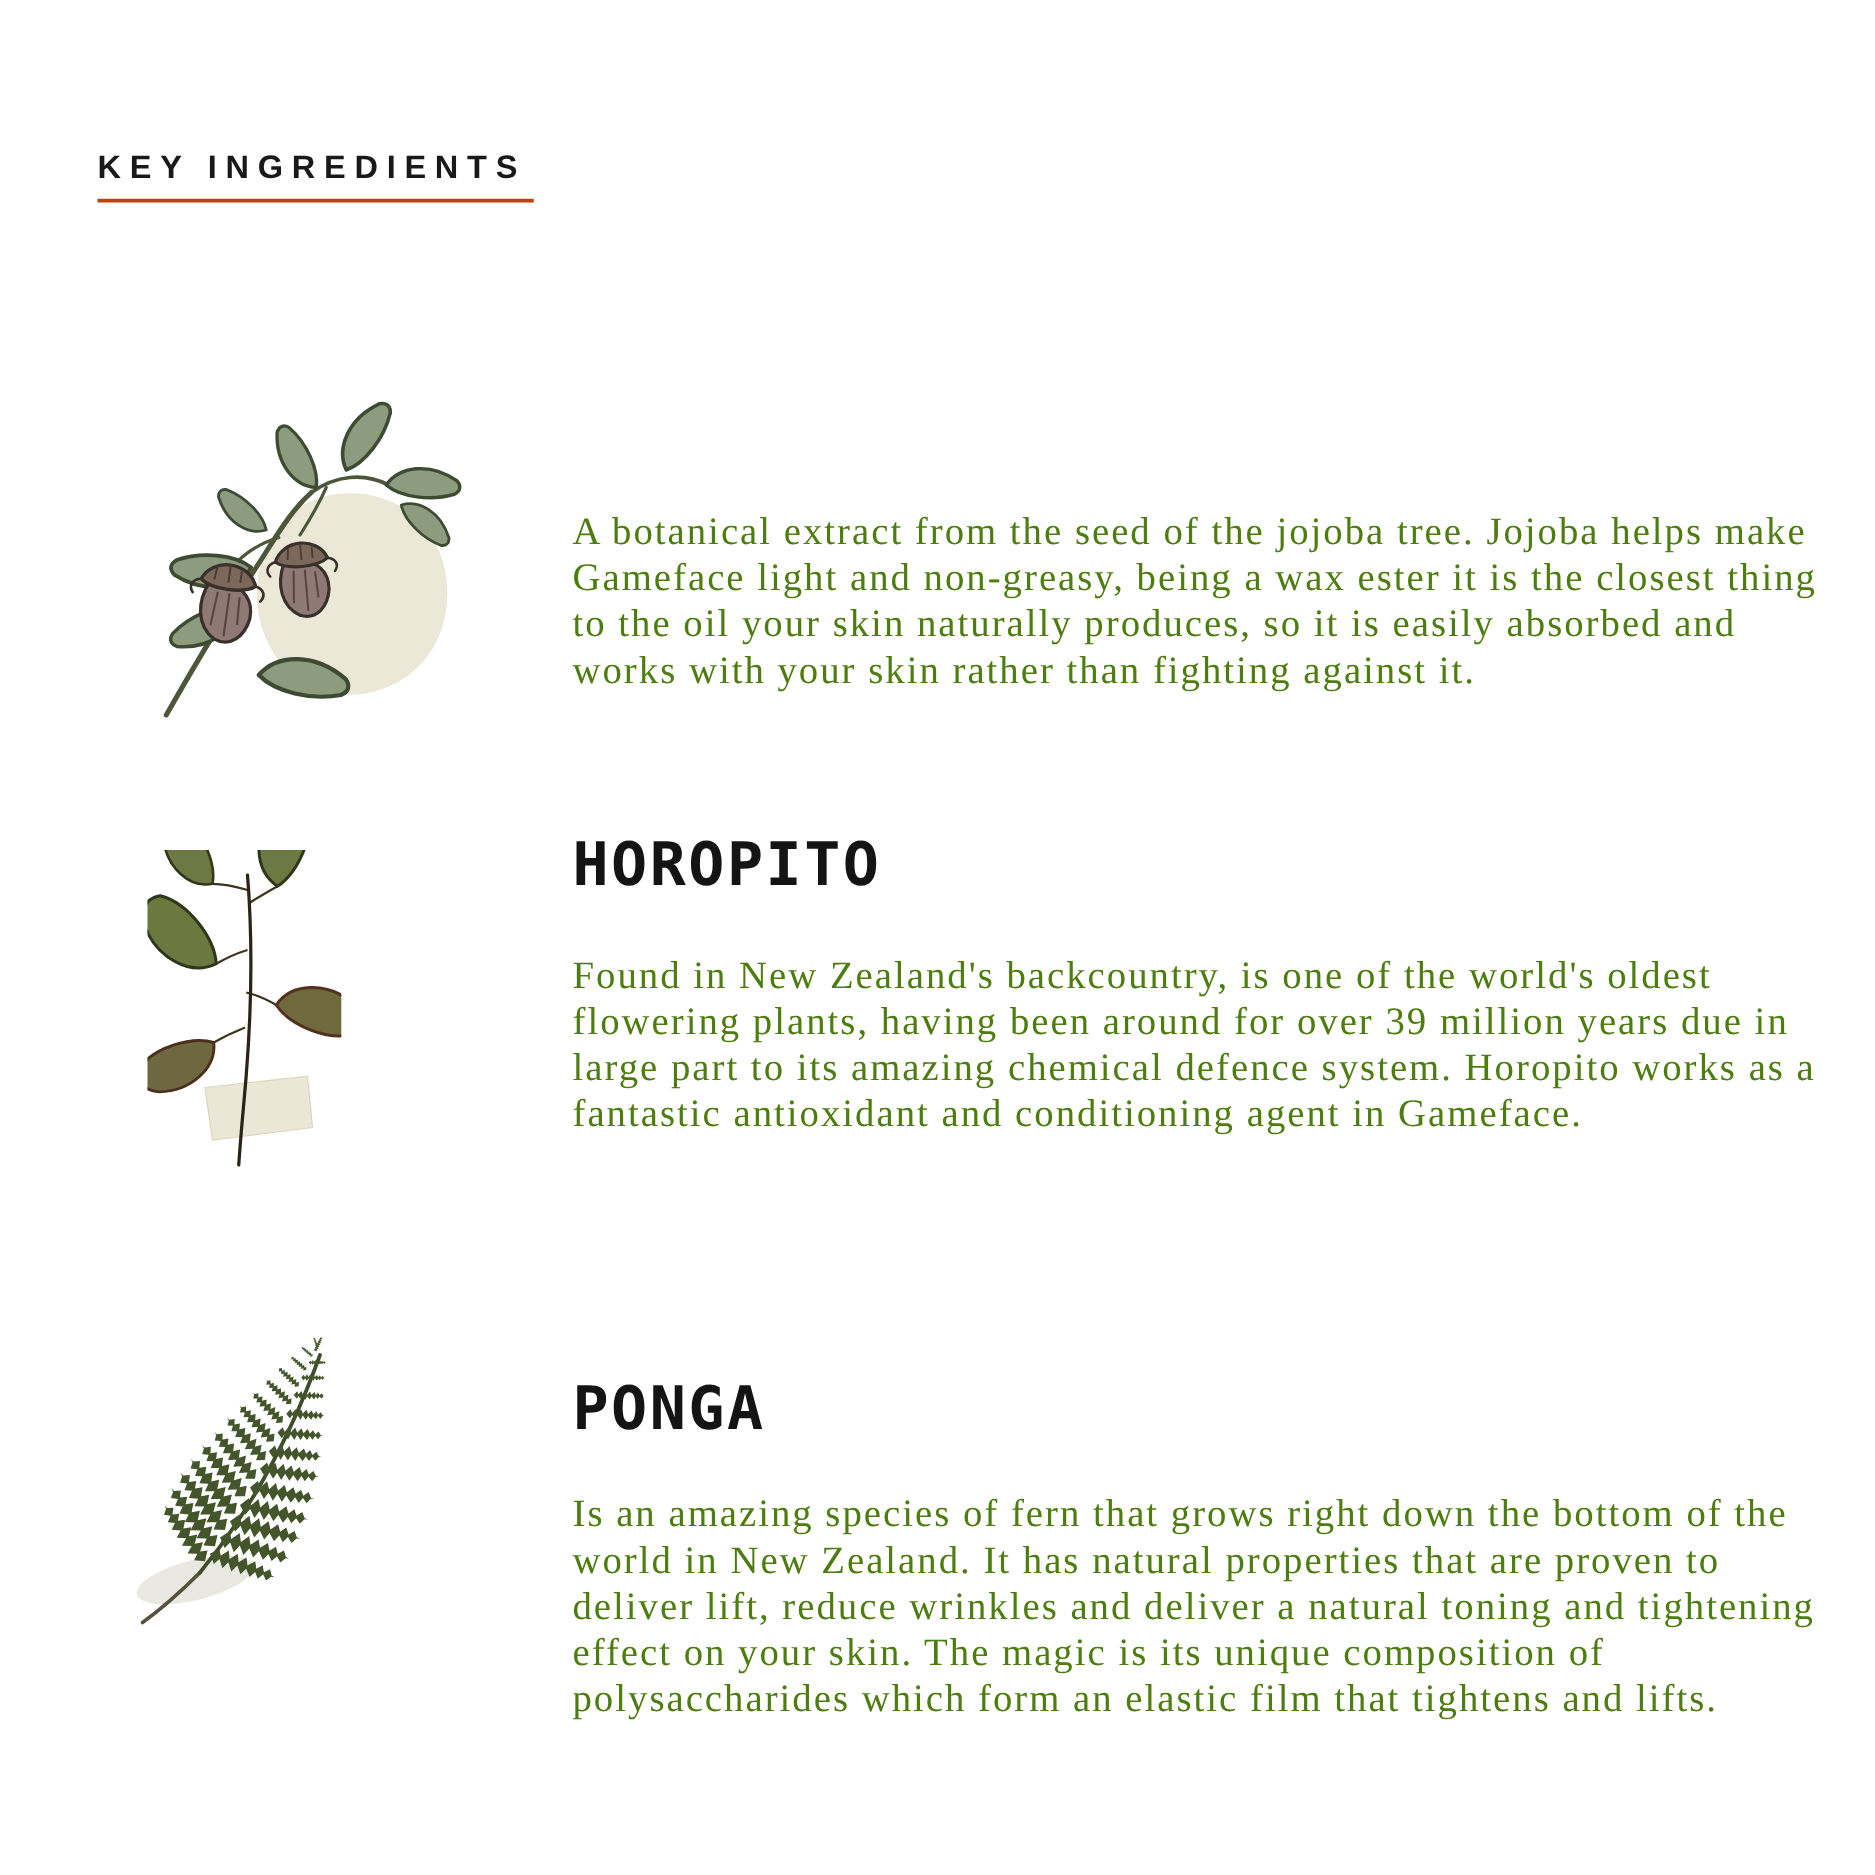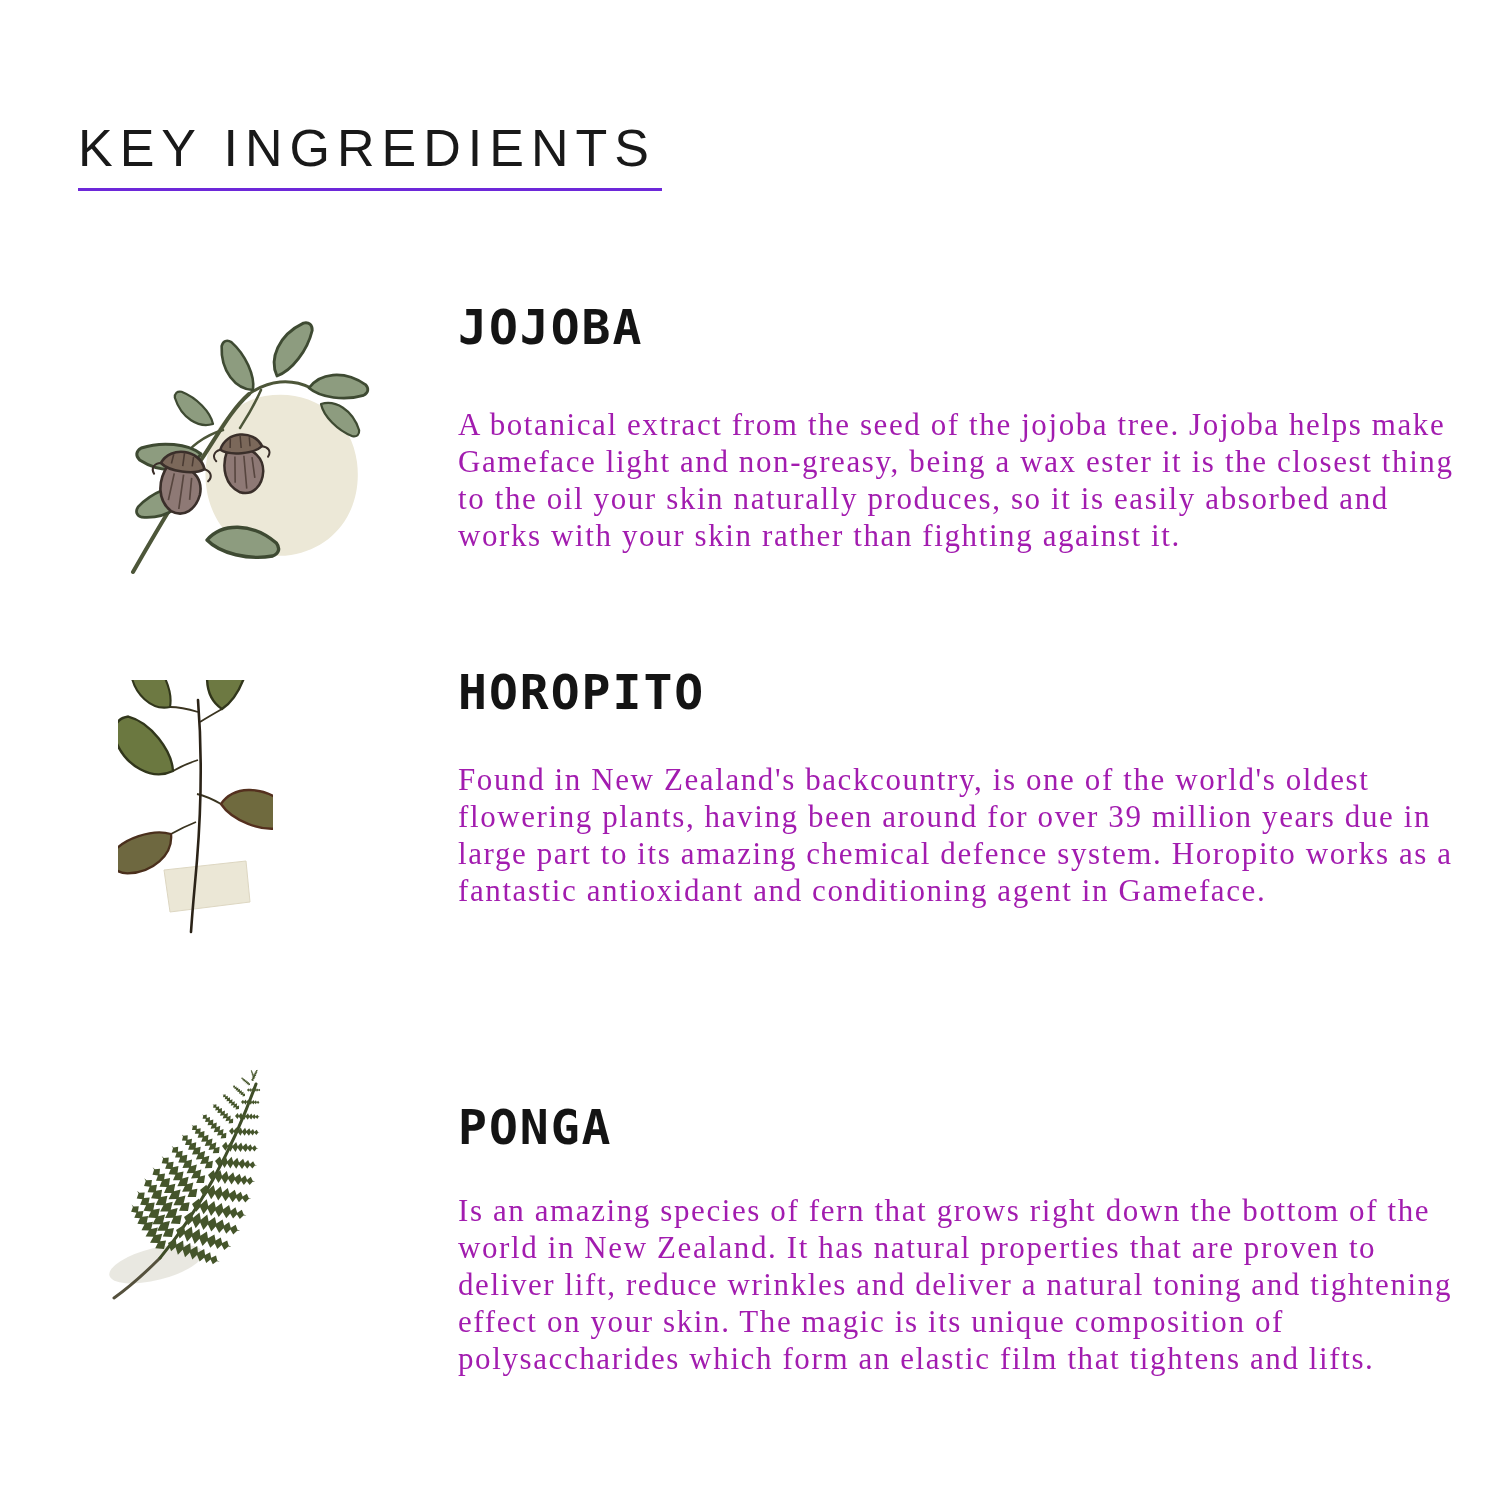--- a/index.html
+++ b/index.html
@@ -2,32 +2,32 @@
 <html><head>
 <meta charset="utf-8">
 <style>
   html,body{margin:0;padding:0;background:#ffffff;}
   .page{
     position:relative;width:1500px;height:1500px;background:#ffffff;
     font-family:"Liberation Serif",serif;overflow:hidden;
   }
   .title{
     position:absolute;left:78px;top:118px;margin:0;
-    font-family:"Liberation Sans",sans-serif;font-weight:normal;
-    font-size:52px;letter-spacing:7px;color:#191919;
-    border-bottom:3px solid #6d28d9;padding:0 6px 10px 0;display:inline-block;
+    font-family:"Liberation Sans",sans-serif;font-weight:bold;
+    font-size:26px;letter-spacing:7px;color:#191919;
+    border-bottom:3px solid #c2410c;padding:0 6px 10px 0;display:inline-block;
   }
   .ing-name{
     position:absolute;left:458px;margin:0;
     font-family:"DejaVu Sans Mono",monospace;font-weight:bold;
     font-size:48px;letter-spacing:2px;color:#141414;
   }
   .ing-desc{
     position:absolute;left:458px;margin:0;width:1000px;
-    font-size:31px;line-height:37px;letter-spacing:1.6px;color:#a21caf;
+    font-size:31px;line-height:37px;letter-spacing:1.6px;color:#4d7c0f;
   }
   .name-1{top:299px;} .desc-1{top:406px;}
   .name-2{top:664px;} .desc-2{top:761px;}
   .name-3{top:1053px;margin-top:46px;} .desc-3{top:1192px;}
   .illus{position:absolute;margin:0;}
   .illus-1{left:85px;top:318px;width:320px;height:268px;}
   .illus-2{left:118px;top:680px;width:155px;height:284px;}
   .illus-3{left:106px;top:1056px;width:208px;height:252px;}
   .illus svg{display:block;width:100%;height:100%;}
 </style>
@@ -61,21 +61,20 @@
         <use href="#jleaf" transform="translate(236,86) rotate(48) scale(0.9)"></use>
         <use href="#jleaf" transform="translate(128,106) rotate(-132) scale(0.9)"></use>
         <use href="#jleaf" transform="translate(116,136) rotate(-172) scale(1.2)"></use>
         <use href="#jleaf" transform="translate(104,168) rotate(160) scale(1.1)"></use>
         <use href="#jleaf" transform="translate(122,222) rotate(16) scale(1.35)"></use>
       </g>
       <use href="#jseed" transform="translate(98,146) rotate(8) scale(1.05)"></use>
       <use href="#jseed" transform="translate(156,128) rotate(-5)"></use>
     </svg>
   </figure>
-  <h2 class="ing-name name-1">JOJOBA</h2>
   <p class="ing-desc desc-1">A botanical extract from the seed of the jojoba tree. Jojoba helps make Gameface light and non-greasy, being a wax ester it is the closest thing to the oil your skin naturally produces, so it is easily absorbed and works with your skin rather than fighting against it.</p>
 
   <figure class="illus illus-2">
     <svg viewBox="0 0 155 284" xmlns="http://www.w3.org/2000/svg">
       <defs>
         <path id="hleaf" d="M0,0 C 4,-14 22,-20 38,-14 C 46,-10 48,-4 44,2 C 32,10 10,8 0,0 Z"></path>
       </defs>
       <path d="M 80,32 C 70,29 61,27 52,27 M 82,42 C 90,37 97,33 104,29 M 80,80 C 70,83 62,87 55,91 M 79,114 C 88,116 96,120 103,124 M 78,142 C 68,146 60,150 53,154" fill="none" stroke="#3a3420" stroke-width="1.8"></path>
       <g stroke-linejoin="round">
         <use href="#hleaf" transform="translate(52,27) rotate(-118) scale(1.3)" fill="#6d7942" stroke="#31361b" stroke-width="1.6"></use>

